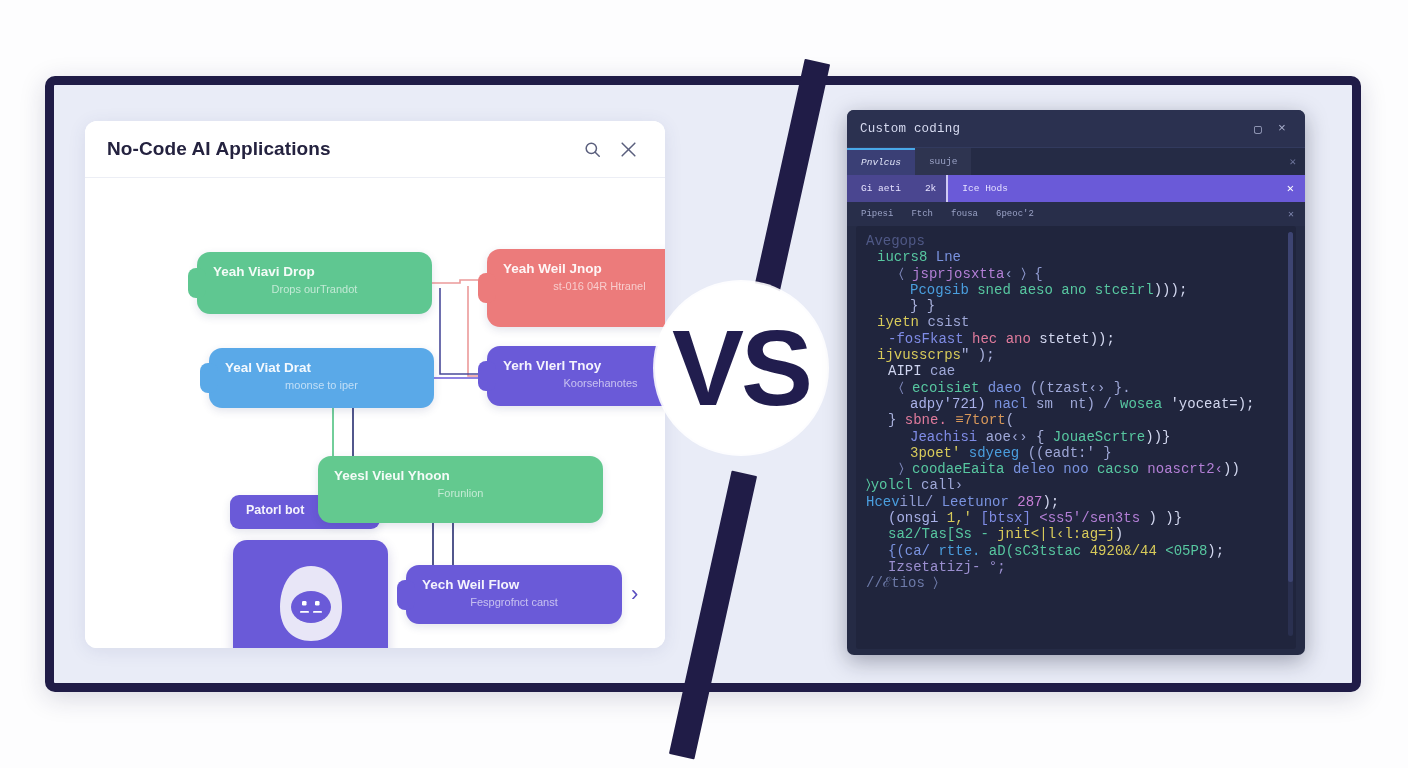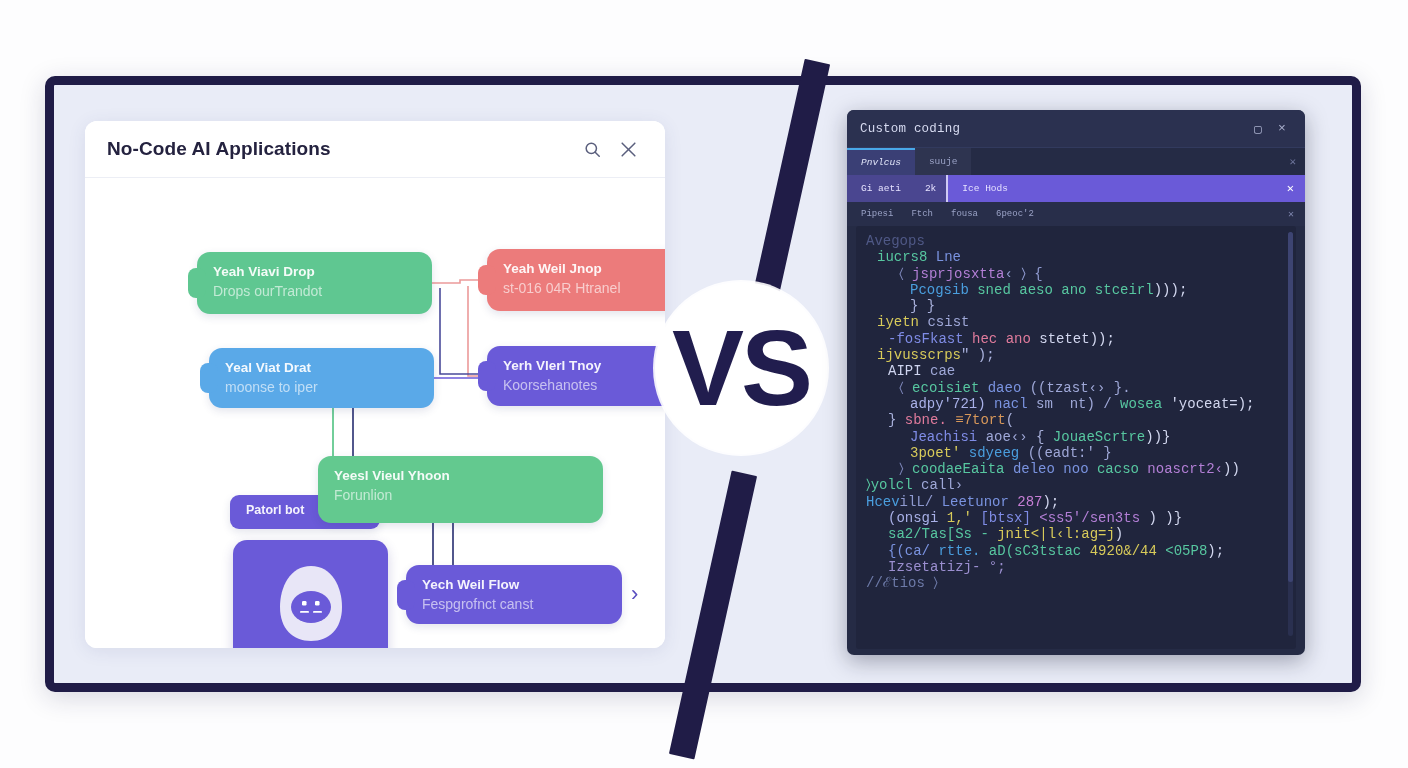--- a/index.html
+++ b/index.html
@@ -75,38 +75,38 @@
     box-shadow:0 3px 9px rgba(40,50,110,.13);
     color:#fff;
   }
   .node .n-title{
     font-size:13.5px;font-weight:600;
     color:rgba(255,255,255,.93);
     filter:blur(.35px);
     white-space:nowrap;overflow:hidden;
   }
   .node .n-sub{
-    font-size:14px;margin-top:4px;
+    font-size:11px;margin-top:4px;
     color:rgba(255,255,255,.62);
     filter:blur(.55px);
-    white-space:nowrap;overflow:hidden;
+    white-space:nowrap;overflow:hidden;text-align:center;
   }
   
   .nub{
     position:absolute;left:-9px;top:50%;transform:translateY(-50%);
     width:18px;height:30px;border-radius:8px;
     background:inherit;
   }
   .chev{
     position:absolute;font-size:22px;font-weight:300;line-height:1;
     user-select:none;
   }
 
   .n-green1{left:112px;top:74px;width:235px;height:62px;background:#5fc791;}
-  .n-red1  {left:402px;top:71px;width:225px;height:62px;background:#ec7b7b;}
+  .n-red1  {left:402px;top:71px;width:225px;height:78px;background:#ec7b7b;}
   .n-blue1 {left:124px;top:170px;width:225px;height:60px;background:#5aa9e8;}
   .n-purp1 {left:402px;top:168px;width:227px;height:60px;background:#6a5ad8;}
   .n-green2{left:233px;top:278px;width:285px;height:67px;background:#63c98f;}
   .n-purp2 {left:321px;top:387px;width:216px;height:59px;background:#6a5ad8;}
   .n-tag   {left:145px;top:317px;width:150px;height:34px;background:#6a5ad8;
             border-radius:9px;padding:8px 16px;}
   .n-tag .n-title{font-size:12.5px;}
 
   
   .bot-tile{

